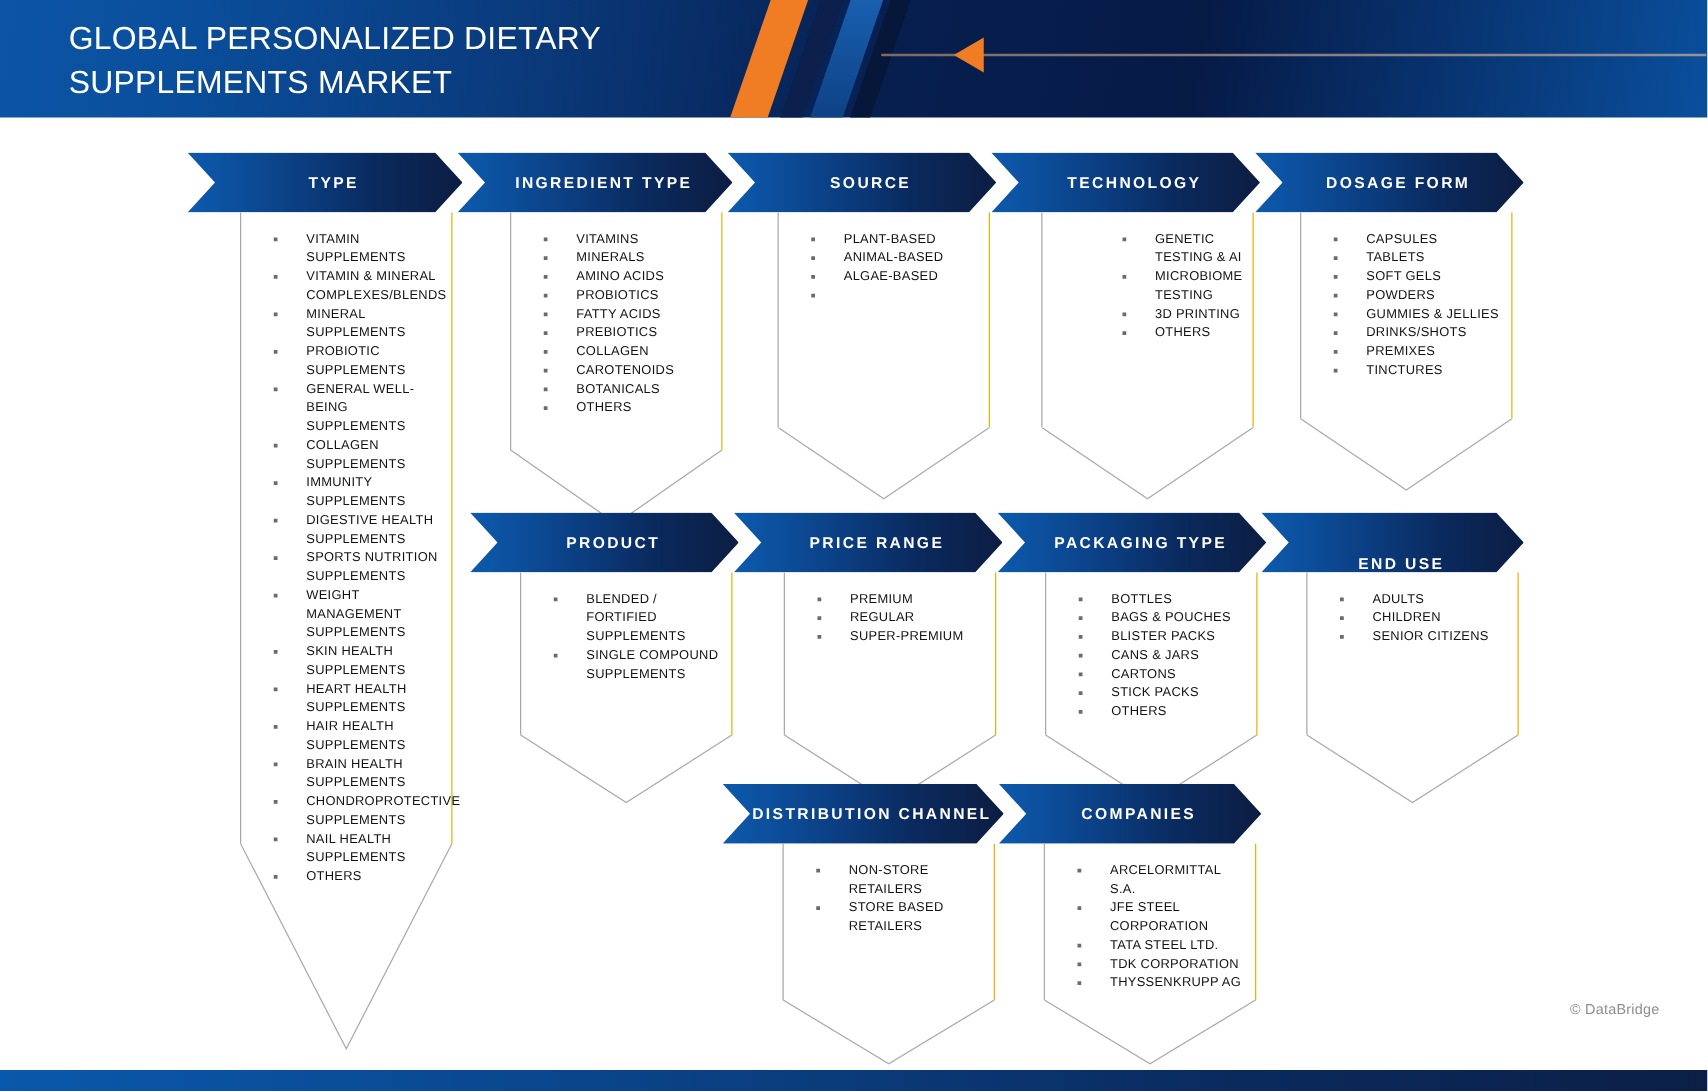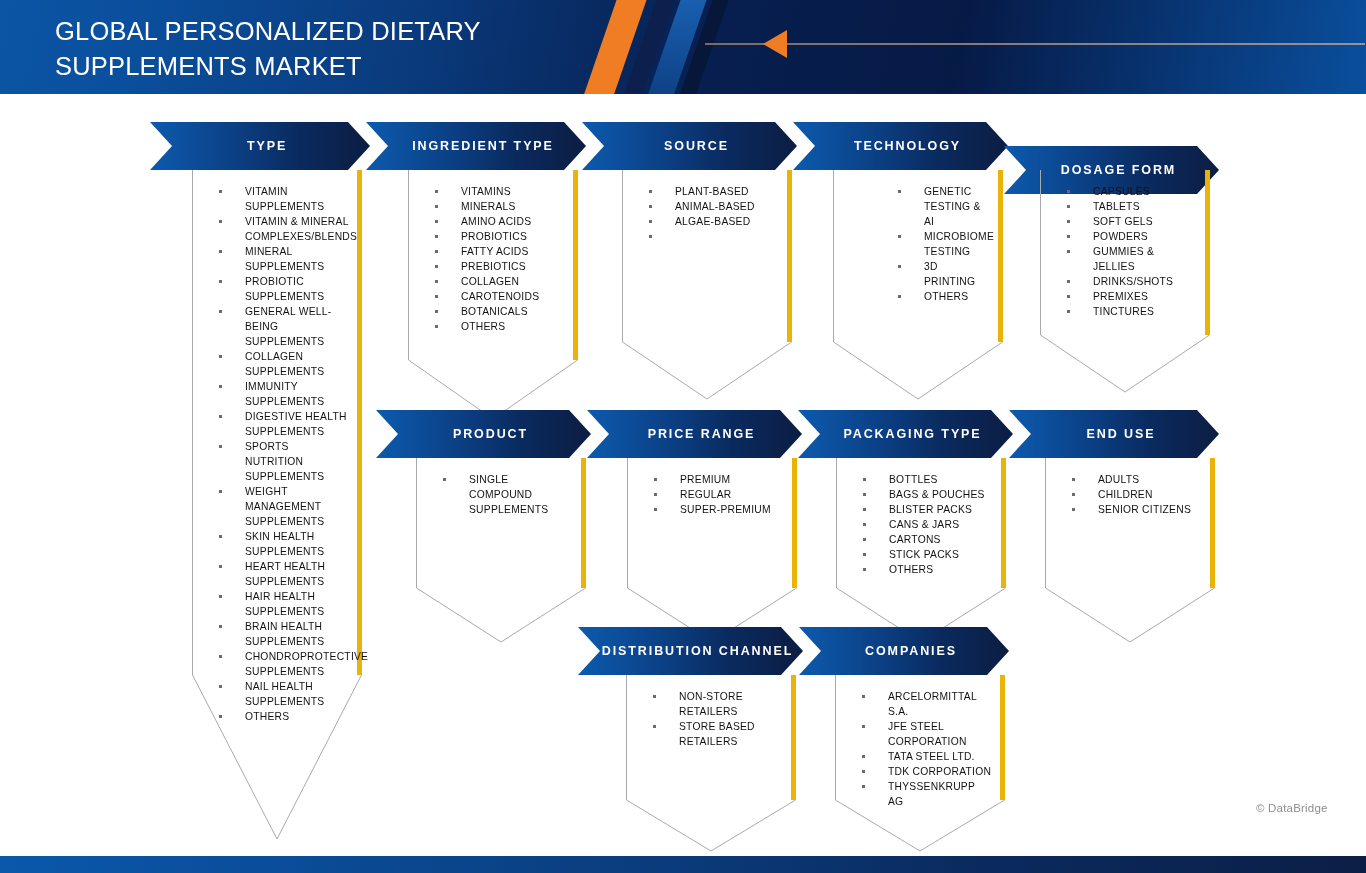--- a/index.html
+++ b/index.html
@@ -94,21 +94,21 @@
     text-transform: uppercase;
     padding-left: 14px;
     white-space: nowrap;
   }
 
   .seg-panel {
     position: absolute;
     top: 48px;
     box-sizing: border-box;
     border-left: 1px solid #a9a9ae;
-    border-right: 5px solid #eab308;
+    border-right: 1px solid #eab308;
     background: transparent;
   }
   .seg-point {
     position: absolute;
     left: 0;
     width: 100%;
     overflow: visible;
   }
   .seg-point svg { display: block; width: 100%; height: 100%; }
 
@@ -244,21 +244,21 @@
           <li>OTHERS</li>
         </ul>
       </div>
       <div class="seg-point" style="left: 40px; top: 220px; width: 170px; height: 58px;">
         <svg viewBox="0 0 170 58" preserveAspectRatio="none">
           <path d="M0.5 0 L85 57 L169.5 0" fill="none" stroke="#a9a9ae" stroke-width="1" vector-effect="non-scaling-stroke"></path>
         </svg>
       </div>
     </div>
     <div class="seg" style="left: 1004px; top: 28px; width: 215px;">
-      <div class="seg-banner" style="width: 215px; margin-top: 24px;">
+      <div class="seg-banner" style="width: 215px;">
         <div class="seg-title">DOSAGE FORM</div>
       </div>
       <div class="seg-panel" style="left: 36px; width: 170px; height: 165px;">
         <ul class="seg-list">
           <li>CAPSULES</li>
           <li>TABLETS</li>
           <li>SOFT GELS</li>
           <li>POWDERS</li>
           <li>GUMMIES &amp; JELLIES</li>
           <li>DRINKS/SHOTS</li>
@@ -271,20 +271,21 @@
           <path d="M0.5 0 L85 57 L169.5 0" fill="none" stroke="#a9a9ae" stroke-width="1" vector-effect="non-scaling-stroke"></path>
         </svg>
       </div>
     </div>
     <div class="seg" style="left: 376px; top: 316px; width: 215px;">
       <div class="seg-banner" style="width: 215px;">
         <div class="seg-title">PRODUCT</div>
       </div>
       <div class="seg-panel" style="left: 40px; width: 170px; height: 130px;">
         <ul class="seg-list">
+          <li>BLENDED / FORTIFIED SUPPLEMENTS</li>
           <li>SINGLE COMPOUND SUPPLEMENTS</li>
         </ul>
       </div>
       <div class="seg-point" style="left: 40px; top: 178px; width: 170px; height: 55px;">
         <svg viewBox="0 0 170 55" preserveAspectRatio="none">
           <path d="M0.5 0 L85 54 L169.5 0" fill="none" stroke="#a9a9ae" stroke-width="1" vector-effect="non-scaling-stroke"></path>
         </svg>
       </div>
     </div>
     <div class="seg" style="left: 587px; top: 316px; width: 215px;">
@@ -319,21 +320,21 @@
           <li>OTHERS</li>
         </ul>
       </div>
       <div class="seg-point" style="left: 38px; top: 178px; width: 170px; height: 55px;">
         <svg viewBox="0 0 170 55" preserveAspectRatio="none">
           <path d="M0.5 0 L85 54 L169.5 0" fill="none" stroke="#a9a9ae" stroke-width="1" vector-effect="non-scaling-stroke"></path>
         </svg>
       </div>
     </div>
     <div class="seg" style="left: 1009px; top: 316px; width: 210px;">
-      <div class="seg-banner" style="width: 210px;">
+      <div class="seg-banner" style="width: 210px; align-items: flex-end;">
         <div class="seg-title">END USE</div>
       </div>
       <div class="seg-panel" style="left: 36px; width: 170px; height: 130px;">
         <ul class="seg-list">
           <li>ADULTS</li>
           <li>CHILDREN</li>
           <li>SENIOR CITIZENS</li>
         </ul>
       </div>
       <div class="seg-point" style="left: 36px; top: 178px; width: 170px; height: 55px;">

